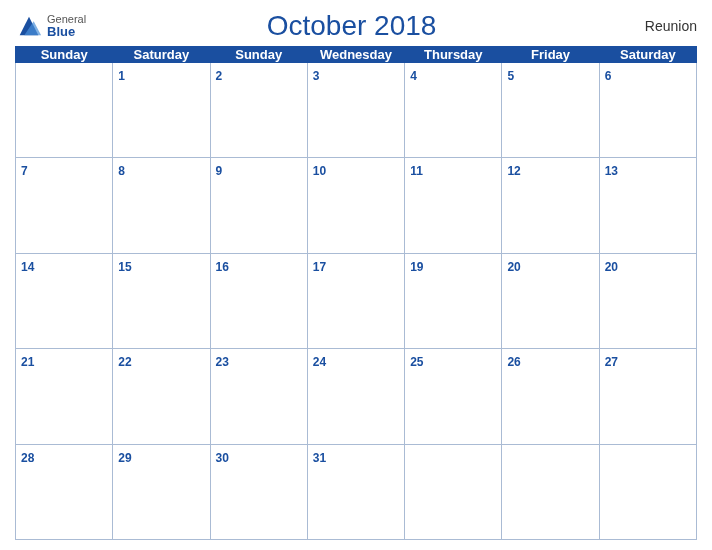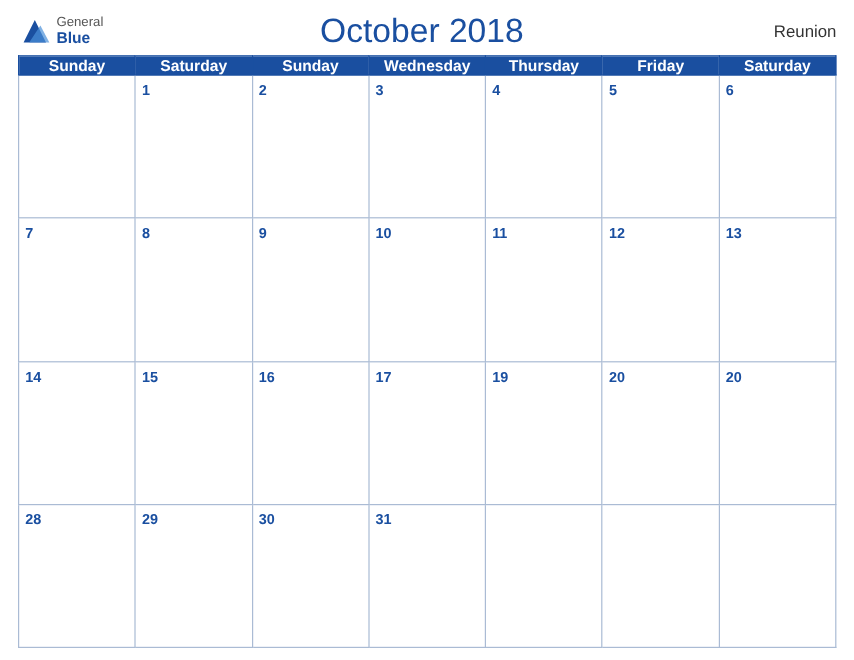--- a/index.html
+++ b/index.html
@@ -147,20 +147,29 @@
         </tr>
         <tr class="row-tinted">
           <td><span class="day-number">14</span></td>
           <td><span class="day-number">15</span></td>
           <td><span class="day-number">16</span></td>
           <td><span class="day-number">17</span></td>
           <td><span class="day-number">19</span></td>
           <td><span class="day-number">20</span></td>
           <td><span class="day-number">20</span></td>
         </tr>
+        <tr class="row-white">
+          <td><span class="day-number">21</span></td>
+          <td><span class="day-number">22</span></td>
+          <td><span class="day-number">23</span></td>
+          <td><span class="day-number">24</span></td>
+          <td><span class="day-number">25</span></td>
+          <td><span class="day-number">26</span></td>
+          <td><span class="day-number">27</span></td>
+        </tr>
         <tr class="row-tinted">
           <td><span class="day-number">28</span></td>
           <td><span class="day-number">29</span></td>
           <td><span class="day-number">30</span></td>
           <td><span class="day-number">31</span></td>
           <td></td>
           <td></td>
           <td></td>
         </tr>
       </tbody>

